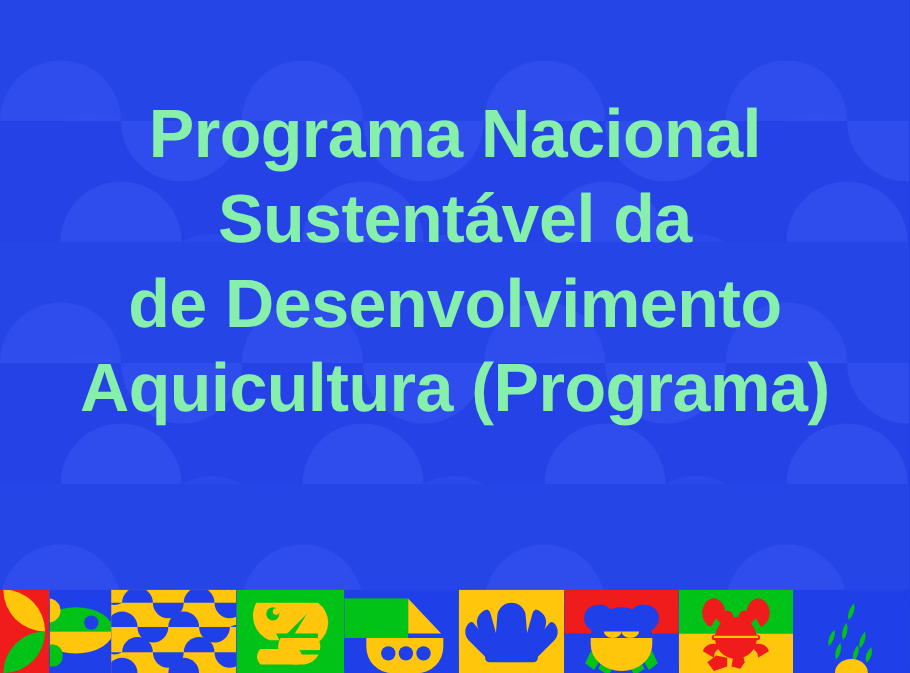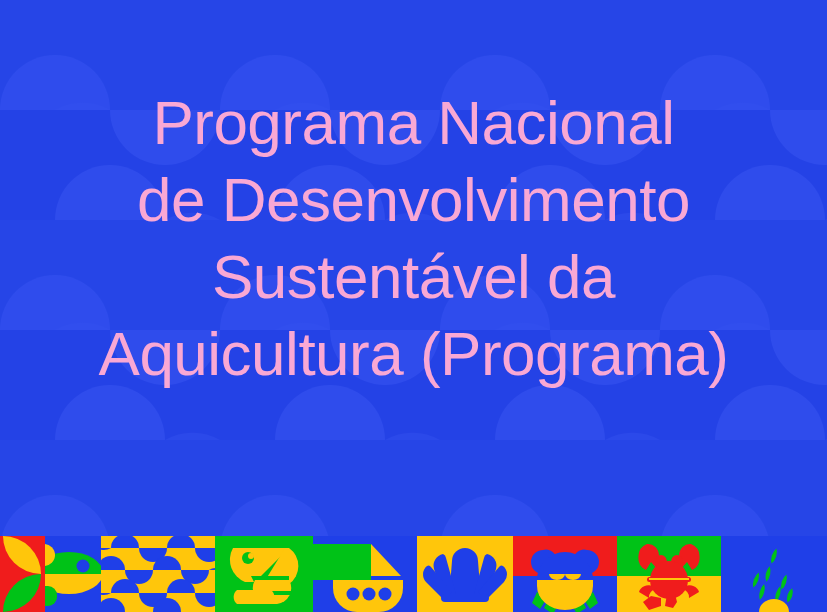--- a/index.html
+++ b/index.html
@@ -32,23 +32,23 @@
     height: 536px;
     z-index: 2;
     display: flex;
     flex-direction: column;
     align-items: center;
     justify-content: center;
     padding-bottom: 60px;
     box-sizing: border-box;
   }
   .title-line {
-    color: #f9a8d4;
+    color: #86efac;
     font-size: 62px;
-    font-weight: normal;
+    font-weight: bold;
     line-height: 77px;
     letter-spacing: -0.5px;
     text-align: center;
     white-space: nowrap;
   }
 
   
   #icon-strip {
     position: absolute;
     left: 0;
@@ -84,22 +84,22 @@
         <path d="M165,220 a55,55 0 0 1 55,0 z" fill="#3250ef" opacity="0.55"></path>
         <path d="M55,110 a55,55 0 0 1 55,0 z" fill="#3752f0" opacity="0.45"></path>
       </pattern>
     </defs>
     <rect x="0" y="0" width="827" height="612" fill="url(#arcTile)"></rect>
     <rect x="0" y="0" width="827" height="612" fill="#2542e6" opacity="0.12"></rect>
   </svg>
 
   <div id="title-block">
     <div class="title-line">Programa Nacional</div>
+    <div class="title-line">Sustentável da</div>
     <div class="title-line">de Desenvolvimento</div>
-    <div class="title-line">Sustentável da</div>
     <div class="title-line">Aquicultura (Programa)</div>
   </div>
 
   <div id="icon-strip">
 
     <div class="tile" style="width:45px;">
       <svg width="45" height="76" viewBox="0 0 45 76" aria-hidden="true">
         <rect width="45" height="76" fill="#f01c1c"></rect>
         <path d="M45,38 A38,38 0 0 1 7,0 L7,0 A38,38 0 0 1 45,38 Z" fill="#ffc60b" transform="translate(-4,0)"></path>
         <path d="M41,38 A38,38 0 0 0 3,76 A38,38 0 0 0 41,38 Z" fill="#00c217"></path>

